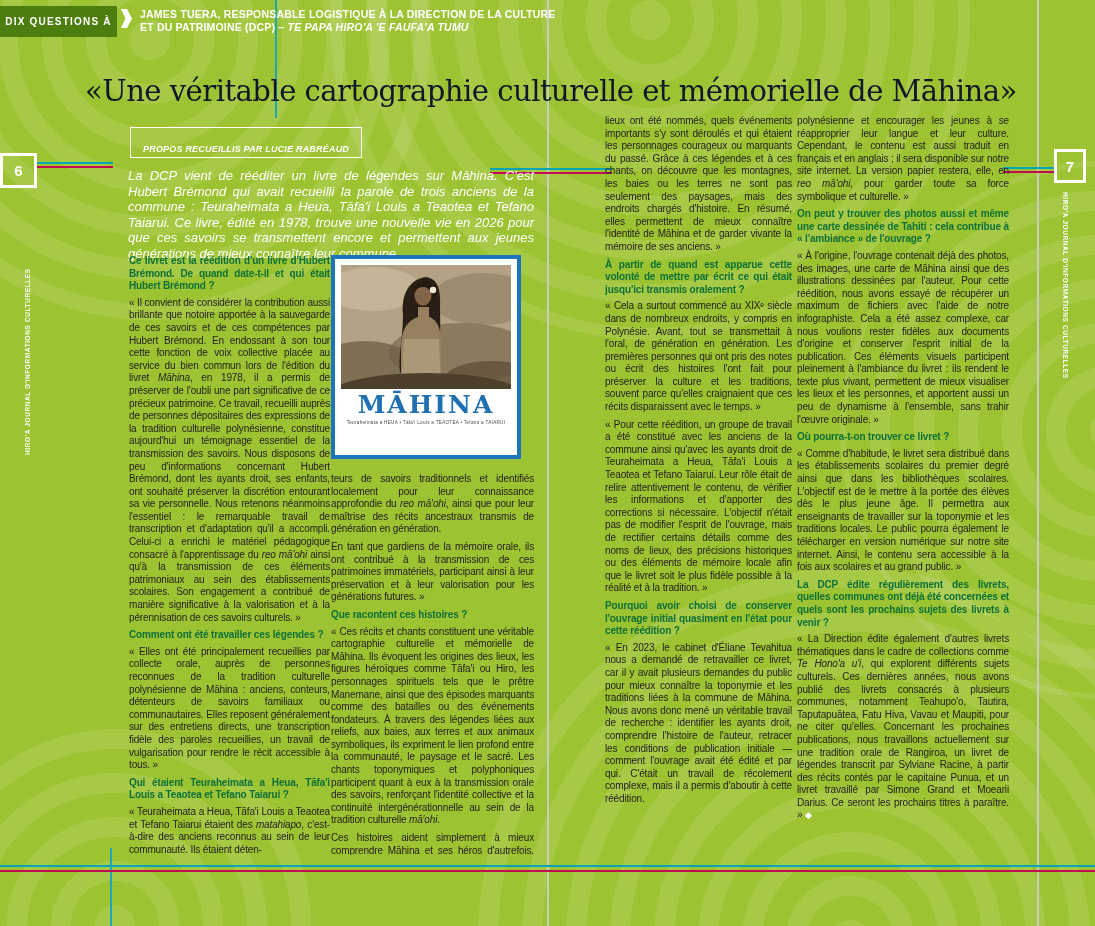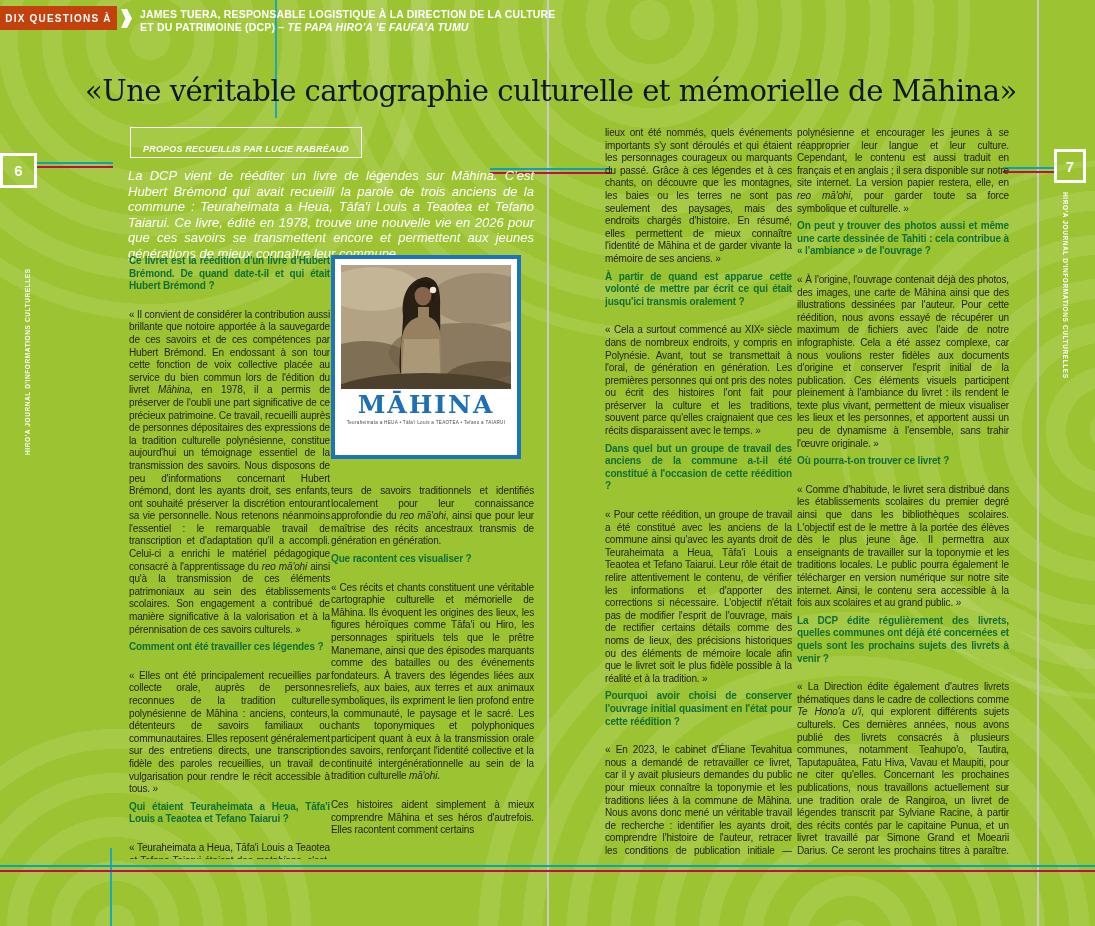--- a/index.html
+++ b/index.html
@@ -25,21 +25,21 @@
   .h-crimson{height:2px;background:#c30c50;}
   .b1{left:0;top:865px;width:1095px;}
   .b2{left:0;top:870px;width:1095px;}
   .m-l1{left:37px;top:162px;width:76px;}
   .m-l2{left:37px;top:166px;width:76px;}
   .m-c1{left:490px;top:168px;width:122px;}
   .m-c2{left:490px;top:172px;width:122px;}
   .m-r1{left:1003px;top:167px;width:51px;}
   .m-r2{left:1003px;top:171px;width:51px;}
 
-  .kicker{position:absolute;left:0;top:6px;width:117px;height:24px;background:#c2410c;
+  .kicker{position:absolute;left:0;top:6px;width:117px;height:31px;background:#4d7c0f;
     color:#fff;font-size:10px;font-weight:bold;letter-spacing:1.2px;
     display:flex;align-items:center;justify-content:center;z-index:2;}
   .kicker-arrow{position:absolute;left:121px;top:9px;width:11px;height:19px;background:#fff;z-index:2;
     clip-path:polygon(0 0,55% 0,100% 50%,55% 100%,0 100%,40% 50%);}
   .topheader{position:absolute;left:140px;top:8px;color:#fff;font-size:10.5px;font-weight:bold;
     line-height:13px;letter-spacing:0.2px;z-index:2;}
   .topheader .it{font-style:italic;text-align:center;}
 
   .main-title{position:absolute;left:85px;top:55px;width:925px;text-align:center;z-index:2;
     color:#0f172a;font-family:"DejaVu Serif",serif;font-weight:normal;
@@ -48,21 +48,21 @@
   .byline{position:absolute;left:130px;top:127px;border:1.5px solid #fff;
     padding:16px 12px 3px;color:#fff;font-size:9px;font-style:italic;font-weight:bold;
     letter-spacing:0.2px;z-index:2;}
 
   .intro{position:absolute;left:128px;top:155px;width:406px;z-index:2;
     color:#fff;font-weight:normal;font-style:italic;font-size:13px;line-height:15.5px;
     text-align:justify;}
 
   .col{position:absolute;z-index:2;color:#26221f;font-size:10px;line-height:12.6px;
     letter-spacing:-0.15px;text-align:justify;overflow:hidden;}
-  .col p{margin:16px 0 5px 0;}
+  .col p{margin:4px 0 5px 0;}
   .col p.question{color:#0f7038;font-weight:bold;margin:3px 0 4px 0;}
   .col .endmark{color:#fff;font-size:9px;}
   .col1{left:129px;top:252px;width:201px;height:607px;}
   .col2{left:331px;top:469px;width:203px;height:386px;}
   .col3{left:605px;top:111px;width:187px;height:746px;}
   .col4{left:797px;top:111px;width:212px;height:748px;}
 
   .cover{position:absolute;left:331px;top:255px;width:190px;height:204px;z-index:2;
     border:4px solid #1c75bc;background:#fff;box-sizing:border-box;padding:6px 6px 0;}
   .cover svg{display:block;width:100%;height:124px;}
@@ -138,29 +138,29 @@
 <div class="col col1">
     <p class="question">Ce livret est la réédition d'un livre d'Hubert Brémond. De quand date-t-il et qui était Hubert Brémond ?</p>
     <p class="answer">« Il convient de considérer la contribution aussi brillante que notoire apportée à la sauvegarde de ces savoirs et de ces compétences par Hubert Brémond. En endossant à son tour cette fonction de voix collective placée au service du bien commun lors de l'édition du livret <i>Māhina</i>, en 1978, il a permis de préserver de l'oubli une part significative de ce précieux patrimoine. Ce travail, recueilli auprès de personnes dépositaires des expressions de la tradition culturelle polynésienne, constitue aujourd'hui un témoignage essentiel de la transmission des savoirs. Nous disposons de peu d'informations concernant Hubert Brémond, dont les ayants droit, ses enfants, ont souhaité préserver la discrétion entourant sa vie personnelle. Nous retenons néanmoins l'essentiel : le remarquable travail de transcription et d'adaptation qu'il a accompli. Celui-ci a enrichi le matériel pédagogique consacré à l'apprentissage du <i>reo mā'ohi</i> ainsi qu'à la transmission de ces éléments patrimoniaux au sein des établissements scolaires. Son engagement a contribué de manière significative à la valorisation et à la pérennisation de ces savoirs culturels. »</p>
     <p class="question">Comment ont été travailler ces légendes ?</p>
     <p class="answer">« Elles ont été principalement recueillies par collecte orale, auprès de personnes reconnues de la tradition culturelle polynésienne de Māhina : anciens, conteurs, détenteurs de savoirs familiaux ou communautaires. Elles reposent généralement sur des entretiens directs, une transcription fidèle des paroles recueillies, un travail de vulgarisation pour rendre le récit accessible à tous. »</p>
     <p class="question">Qui étaient Teuraheimata a Heua, Tāfa'i Louis a Teaotea et Tefano Taiarui ?</p>
     <p class="answer">« Teuraheimata a Heua, Tāfa'i Louis a Teaotea et Tefano Taiarui étaient des <i>matahiapo</i>, c'est-à-dire des anciens reconnus au sein de leur communauté. Ils étaient déten-</p>
   </div>
 <div class="col col2">
     <p class="answer">teurs de savoirs traditionnels et identifiés localement pour leur connaissance approfondie du <i>reo mā'ohi</i>, ainsi que pour leur maîtrise des récits ancestraux transmis de génération en génération.</p>
-    <p class="question">Que racontent ces visualiser ?</p>
+    <p class="answer">En tant que gardiens de la mémoire orale, ils ont contribué à la transmission de ces patrimoines immatériels, participant ainsi à leur préservation et à leur valorisation pour les générations futures. »</p>
+    <p class="question">Que racontent ces histoires ?</p>
     <p class="answer">« Ces récits et chants constituent une véritable cartographie culturelle et mémorielle de Māhina. Ils évoquent les origines des lieux, les figures héroïques comme Tāfa'i ou Hiro, les personnages spirituels tels que le prêtre Manemane, ainsi que des épisodes marquants comme des batailles ou des événements fondateurs. À travers des légendes liées aux reliefs, aux baies, aux terres et aux animaux symboliques, ils expriment le lien profond entre la communauté, le paysage et le sacré. Les chants toponymiques et polyphoniques participent quant à eux à la transmission orale des savoirs, renforçant l'identité collective et la continuité intergénérationnelle au sein de la tradition culturelle <i>mā'ohi</i>.</p>
     <p class="answer">Ces histoires aident simplement à mieux comprendre Māhina et ses héros d'autrefois. Elles racontent comment certains</p>
   </div>
 <div class="col col3">
     <p class="answer">lieux ont été nommés, quels événements importants s'y sont déroulés et qui étaient les personnages courageux ou marquants du passé. Grâce à ces légendes et à ces chants, on découvre que les montagnes, les baies ou les terres ne sont pas seulement des paysages, mais des endroits chargés d'histoire. En résumé, elles permettent de mieux connaître l'identité de Māhina et de garder vivante la mémoire de ses anciens. »</p>
     <p class="question">À partir de quand est apparue cette volonté de mettre par écrit ce qui était jusqu'ici transmis oralement ?</p>
     <p class="answer">« Cela a surtout commencé au XIXᵉ siècle dans de nombreux endroits, y compris en Polynésie. Avant, tout se transmettait à l'oral, de génération en génération. Les premières personnes qui ont pris des notes ou écrit des histoires l'ont fait pour préserver la culture et les traditions, souvent parce qu'elles craignaient que ces récits disparaissent avec le temps. »</p>
-    <p class="question">Dans quel but un groupe de travail des anciens de la commune a-t-il été constitué à l'occasion de cette réédition ?</p>
     <p class="answer">« Pour cette réédition, un groupe de travail a été constitué avec les anciens de la commune ainsi qu'avec les ayants droit de Teuraheimata a Heua, Tāfa'i Louis a Teaotea et Tefano Taiarui. Leur rôle était de relire attentivement le contenu, de vérifier les informations et d'apporter des corrections si nécessaire. L'objectif n'était pas de modifier l'esprit de l'ouvrage, mais de rectifier certains détails comme des noms de lieux, des précisions historiques ou des éléments de mémoire locale afin que le livret soit le plus fidèle possible à la réalité et à la tradition. »</p>
     <p class="question">Pourquoi avoir choisi de conserver l'ouvrage initial quasiment en l'état pour cette réédition ?</p>
     <p class="answer">« En 2023, le cabinet d'Éliane Tevahitua nous a demandé de retravailler ce livret, car il y avait plusieurs demandes du public pour mieux connaître la toponymie et les traditions liées à la commune de Māhina. Nous avons donc mené un véritable travail de recherche : identifier les ayants droit, comprendre l'histoire de l'auteur, retracer les conditions de publication initiale — comment l'ouvrage avait été édité et par qui. C'était un travail de récolement complexe, mais il a permis d'aboutir à cette réédition.</p>
   </div>
 <div class="col col4">
     <p class="answer">polynésienne et encourager les jeunes à se réapproprier leur langue et leur culture. Cependant, le contenu est aussi traduit en français et en anglais ; il sera disponible sur notre site internet. La version papier restera, elle, en <i>reo mā'ohi</i>, pour garder toute sa force symbolique et culturelle. »</p>
     <p class="question">On peut y trouver des photos aussi et même une carte dessinée de Tahiti : cela contribue à « l'ambiance » de l'ouvrage ?</p>
     <p class="answer">« À l'origine, l'ouvrage contenait déjà des photos, des images, une carte de Māhina ainsi que des illustrations dessinées par l'auteur. Pour cette réédition, nous avons essayé de récupérer un maximum de fichiers avec l'aide de notre infographiste. Cela a été assez complexe, car nous voulions rester fidèles aux documents d'origine et conserver l'esprit initial de la publication. Ces éléments visuels participent pleinement à l'ambiance du livret : ils rendent le texte plus vivant, permettent de mieux visualiser les lieux et les personnes, et apportent aussi un peu de dynamisme à l'ensemble, sans trahir l'œuvre originale. »</p>
     <p class="question">Où pourra-t-on trouver ce livret ?</p>
     <p class="answer">« Comme d'habitude, le livret sera distribué dans les établissements scolaires du premier degré ainsi que dans les bibliothèques scolaires. L'objectif est de le mettre à la portée des élèves dès le plus jeune âge. Il permettra aux enseignants de travailler sur la toponymie et les traditions locales. Le public pourra également le télécharger en version numérique sur notre site internet. Ainsi, le contenu sera accessible à la fois aux scolaires et au grand public. »</p>

